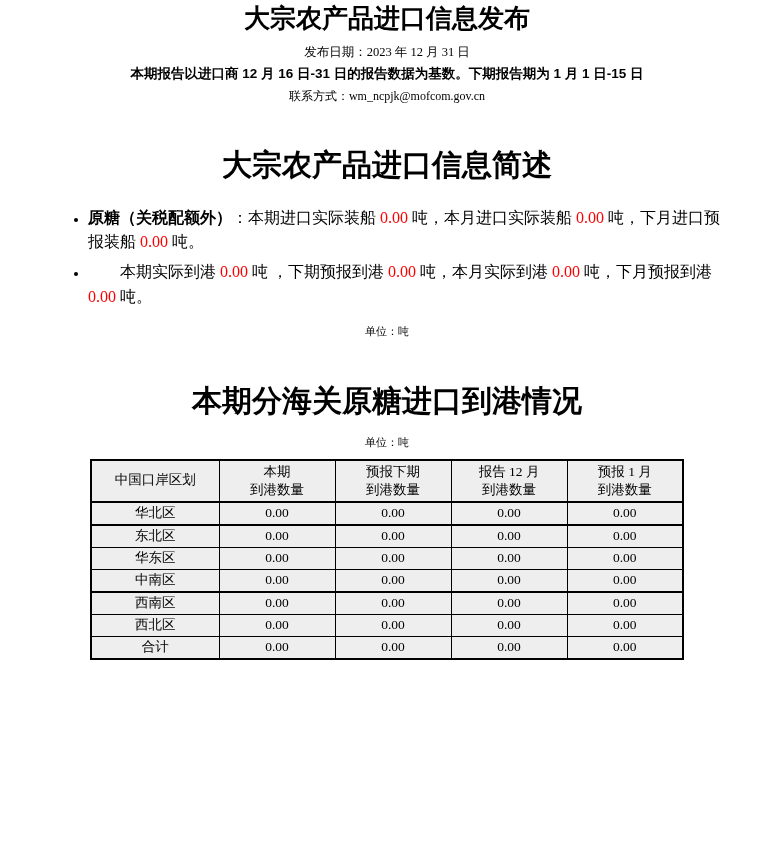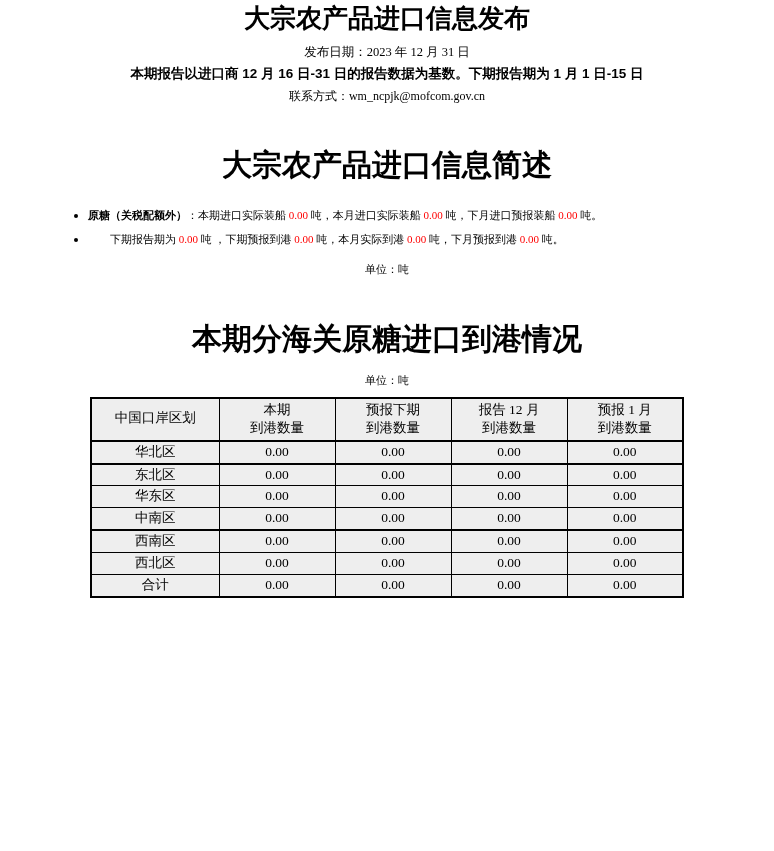--- a/index.html
+++ b/index.html
@@ -27,21 +27,21 @@
   .section-heading {
     font-size: 30px; font-weight: bold; text-align: center;
     margin: 0; line-height: 1.3;
   }
   .summary .section-heading { margin: 40px 0 22px; }
   .shipping .section-heading { margin: 52px 0 0; }
   .arrival .section-heading { margin: 42px 0 0; }
 
   
   .summary ul { margin: 0; padding: 0 48px 0 88px; list-style: disc outside; }
-  .summary li { font-size: 11px; line-height: 1.52; margin: 0 0 6px; }
+  .summary li { font-size: 16px; line-height: 1.52; margin: 0 0 6px; }
   .summary li::marker { font-size: 12px; }
   .seg-bold { font-weight: bold; }
   .seg-red { color: #ff0000; }
 
   
   .unit-label { font-size: 11px; text-align: center; margin: 15px 0 9px; }
 
   
   table {
     border-collapse: collapse; margin: 0 auto;
@@ -71,21 +71,21 @@
     <h1 class="doc-title">大宗农产品进口信息发布</h1>
     <div class="pub-date">发布日期：2023 年 12 月 31 日</div>
     <div class="period-note">本期报告以进口商 12 月 16 日-31 日的报告数据为基数。下期报告期为 1 月 1 日-15 日</div>
     <div class="contact">联系方式：wm_ncpjk@mofcom.gov.cn</div>
   </header>
 
   <section class="summary">
     <h2 class="section-heading">大宗农产品进口信息简述</h2>
     <ul id="summary-bullets">
         <li><span class="seg-bold">原糖（关税配额外）</span><span>：本期进口实际装船 </span><span class="seg-red">0.00</span><span> 吨，本月进口实际装船 </span><span class="seg-red">0.00</span><span> 吨，下月进口预报装船 </span><span class="seg-red">0.00</span><span> 吨。</span></li>
-        <li><span>　　下期报告期为 </span><span class="seg-red">0.00</span><span> 吨 ，下期预报到港 </span><span class="seg-red">0.00</span><span> 吨，本月实际到港 </span><span class="seg-red">0.00</span><span> 吨，下月预报到港 </span><span class="seg-red">0.00</span><span> 吨。</span></li>
+        <li><span>　　本期实际到港 </span><span class="seg-red">0.00</span><span> 吨 ，下期预报到港 </span><span class="seg-red">0.00</span><span> 吨，本月实际到港 </span><span class="seg-red">0.00</span><span> 吨，下月预报到港 </span><span class="seg-red">0.00</span><span> 吨。</span></li>
       </ul>
   </section>
 
   <section class="shipping">
     <div class="unit-label">单位：吨</div>
   </section>
 
   <section class="arrival">
     <h2 class="section-heading">本期分海关原糖进口到港情况</h2>
     <div class="unit-label">单位：吨</div>

